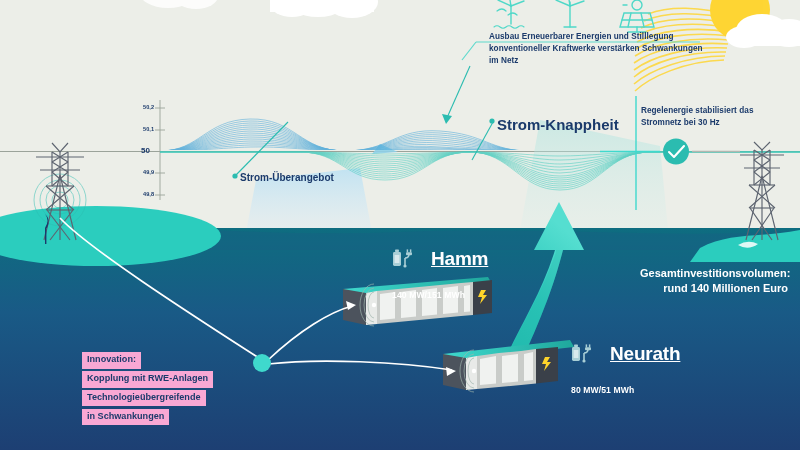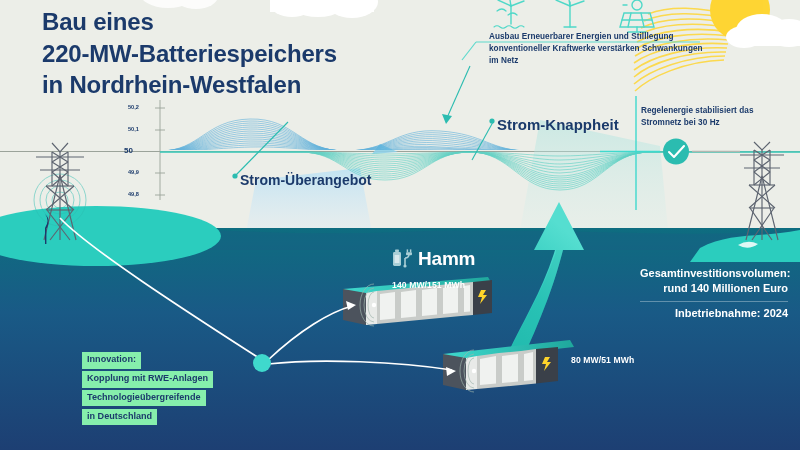--- a/index.html
+++ b/index.html
@@ -21,47 +21,47 @@
   }
   #title div { white-space:nowrap; }
 
   
   .anno {
     position:absolute; color:#1b3a6b; font-weight:bold;
     font-size:8.2px; line-height:1.45; letter-spacing:0.05px;
   }
   #anno-renewables { left:489px; top:31px; width:215px; }
   #anno-regel { left:641px; top:105px; width:150px; }
-  #lbl-ueberangebot { position:absolute; left:240px; top:172px; font-size:14px; font-weight:bold; color:#1b3a6b; }
+  #lbl-ueberangebot { position:absolute; left:240px; top:172px; font-size:10px; font-weight:bold; color:#1b3a6b; }
   #lbl-knappheit   { position:absolute; left:497px; top:116px; font-size:15px; font-weight:bold; color:#1b3a6b; }
 
   
   .axlab {
     position:absolute; font-size:5.6px; font-weight:bold; color:#1b3a6b;
-    text-align:left; width:26px;
+    text-align:right; width:26px;
   }
   #ax-hz { left:132px; top:206px; width:26px; text-align:center; font-size:5.2px; }
 
   
   .plant { position:absolute; color:#ffffff; }
   .plant .pname { font-size:19px; font-weight:bold; letter-spacing:-0.2px; line-height:1; }
-  .plant .pspec { font-size:8.6px; font-weight:bold; margin-top:12px; letter-spacing:0.1px; }
-  .prow { display:flex; align-items:flex-end; gap:4px; }
+  .plant .pspec { font-size:8.6px; font-weight:bold; margin-top:22px; letter-spacing:0.1px; }
+  .prow { display:flex; align-items:flex-end; gap:17px;text-decoration:underline; }
   #plant-hamm { left:392px; top:248px; }
   #plant-neurath { left:571px; top:343px; }
 
   
   #infoblock { position:absolute; left:640px; top:262px; width:148px; color:#ffffff; }
   #infoblock .irow { font-size:11px; font-weight:bold; line-height:1.4; padding:4px 0;text-align:right; }
   #infoblock .irow.sep { border-top:1px solid rgba(255,255,255,0.32); }
 
   
   #innovation { position:absolute; left:82px; top:352px; }
   #innovation span {
-    display:table; background:#86efac; color:#1b3a6b;
+    display:table; background:#f9a8d4; color:#1b3a6b;
     font-size:9.1px; font-weight:bold; line-height:1;
     padding:3.4px 5px 4.2px 5px; margin-bottom:2.2px;
     white-space:nowrap;
   }
 </style>
 </head>
 <body>
 
 <div class="stage">
 
@@ -372,25 +372,20 @@
 
       <path d="M268 360 C300 330 330 312 352 306" stroke="#ffffff" stroke-width="1.7" fill="none"></path>
       <polygon points="356,305 346,301 348,310" fill="#ffffff"></polygon>
       <path d="M268 364 C320 358 400 362 452 370" stroke="#ffffff" stroke-width="1.7" fill="none"></path>
       <polygon points="456,371 446,367 447,376" fill="#ffffff"></polygon>
       <circle cx="262" cy="363" r="9" fill="#3fd9cd"></circle>
 
     </g>
   </svg>
 
-  <div id="title">
-    <div>Bau eines</div>
-    <div>220-MW-Batteriespeichers</div>
-    <div>in Nordrhein-Westfalen</div>
-  </div>
 
   <div class="axlab" style="left:128px; top:104px;">50,2</div>
   <div class="axlab" style="left:128px; top:126px;">50,1</div>
   <div class="axlab" style="left:124px; top:146px; font-size:8px;">50</div>
   <div class="axlab" style="left:128px; top:169px;">49,9</div>
   <div class="axlab" style="left:128px; top:191px;">49,8</div>
   <div id="ax-hz">Hz</div>
 
   <div id="lbl-ueberangebot">Strom-Überangebot</div>
   <div id="lbl-knappheit">Strom-Knappheit</div>
@@ -410,28 +405,41 @@
         <line x1="15.4" y1="1.4" x2="15.4" y2="4.4" stroke="#a9cfd6" stroke-width="1.5"></line>
         <line x1="18.6" y1="1.4" x2="18.6" y2="4.4" stroke="#a9cfd6" stroke-width="1.5"></line>
         <rect x="14" y="4.2" width="6" height="3" rx="1" fill="#a9cfd6"></rect>
       </svg>
       <span class="pname">Hamm</span>
     </div>
     <div class="pspec">140 MW/151 MWh</div>
   </div>
 
   <div class="plant" id="plant-neurath">
+    <div class="prow">
+      <svg width="22" height="20" viewBox="0 0 22 20">
+        <rect x="1" y="4" width="8" height="14" rx="1.4" fill="#a9cfd6"></rect>
+        <rect x="3" y="1.5" width="4" height="2.5" rx="0.8" fill="#a9cfd6"></rect>
+        <rect x="2.6" y="7" width="4.8" height="8" fill="#ffffff" opacity="0.55"></rect>
+        <path d="M13 10 q4 0 4 -4" stroke="#a9cfd6" stroke-width="1.6" fill="none"></path>
+        <path d="M13 10 l0 7" stroke="#a9cfd6" stroke-width="1.6" fill="none"></path>
+        <circle cx="13" cy="18" r="1.6" fill="#a9cfd6"></circle>
+        <line x1="15.4" y1="1.4" x2="15.4" y2="4.4" stroke="#a9cfd6" stroke-width="1.5"></line>
+        <line x1="18.6" y1="1.4" x2="18.6" y2="4.4" stroke="#a9cfd6" stroke-width="1.5"></line>
+        <rect x="14" y="4.2" width="6" height="3" rx="1" fill="#a9cfd6"></rect>
+      </svg>
+      <span class="pname">Neurath</span>
+    </div>
     <div class="pspec">80 MW/51 MWh</div>
   </div>
 
   <div id="infoblock">
     <div class="irow">Gesamtinvestitionsvolumen: rund 140 Millionen Euro</div>
-    <div class="irow sep">Inbetriebnahme: 2024</div>
   </div>
 
   <div id="innovation">
     <span>Innovation:</span>
     <span>Kopplung mit RWE-Anlagen</span>
     <span>Technologieübergreifende</span>
-    <span>in Deutschland</span>
+    <span>in Schwankungen</span>
   </div>
 
 </div>
 
 </body></html>

